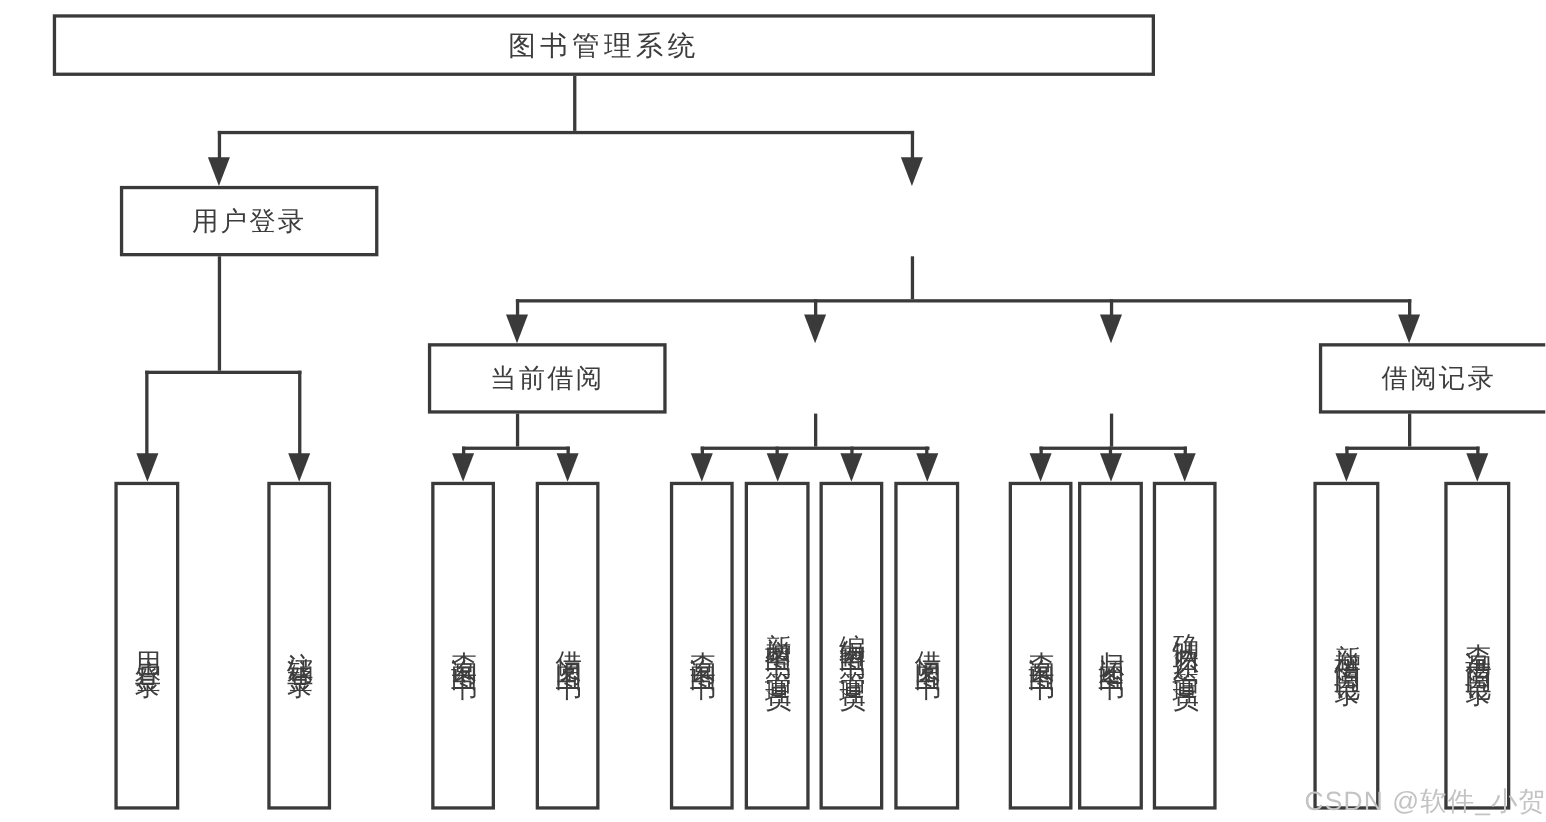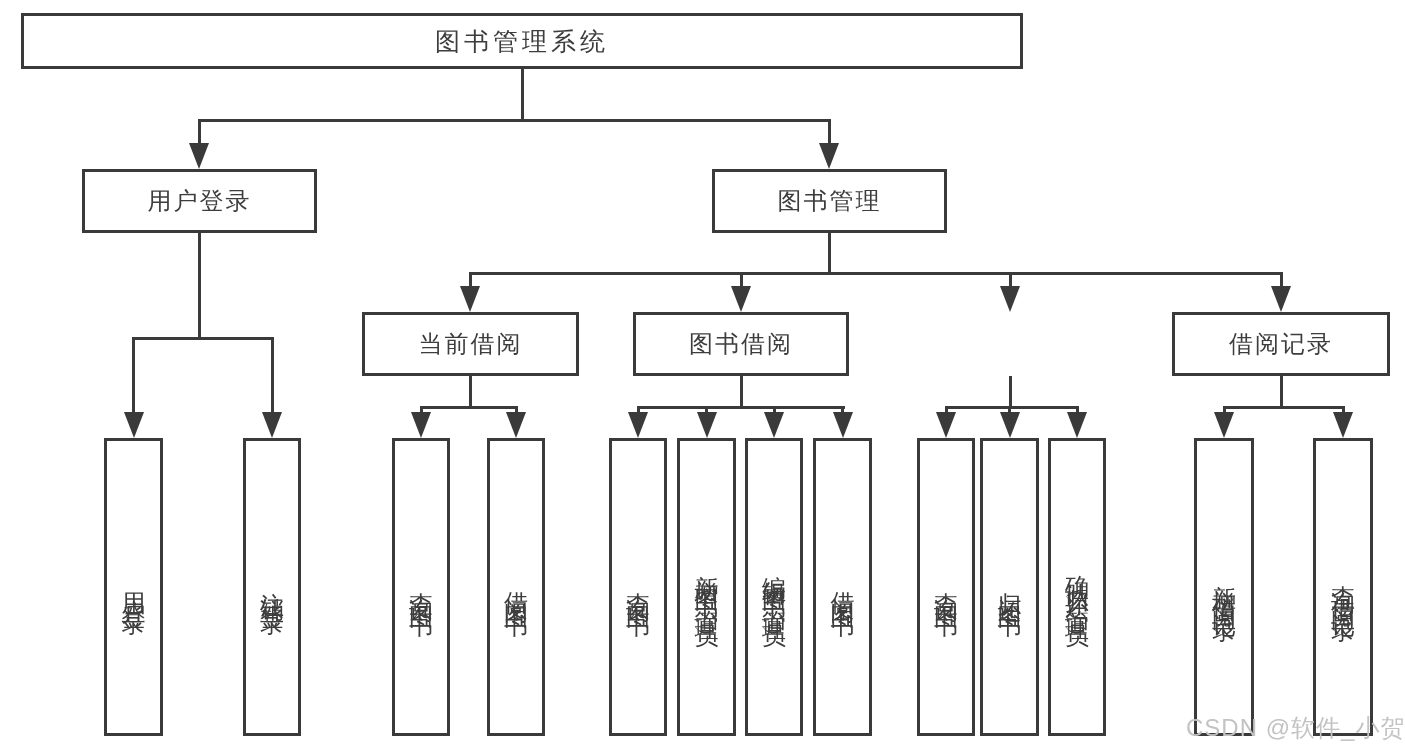--- a/index.html
+++ b/index.html
@@ -9,21 +9,21 @@
     --background:#ffffff;
   }
   html,body{margin:0;padding:0;background:var(--background);}
   #stage{
     position:relative;width:1405px;height:747px;background:var(--background);
     font-family:"Liberation Sans","DejaVu Sans",sans-serif;overflow:hidden;
   }
   .box{
     position:absolute;box-sizing:border-box;border:3px solid var(--line);
     background:var(--background);display:flex;align-items:center;justify-content:center;
-    color:var(--text);font-size:24px;letter-spacing:2px;white-space:nowrap;
+    color:var(--text);font-size:24px;letter-spacing:2px;white-space:nowrap;margin-left:27px;
   }
   .box.root{font-size:25px;letter-spacing:4px;}
   .leaf{
     position:absolute;box-sizing:border-box;border:3px solid var(--line);
     background:var(--background);display:flex;align-items:center;justify-content:center;
   }
   .vtext{
     writing-mode:vertical-rl;text-orientation:mixed;
     color:var(--text);font-size:24px;letter-spacing:7px;line-height:1;
   }
@@ -48,42 +48,40 @@
   <div class="box root" style="left:21px;top:13px;width:1002px;height:56px;">图书管理系统</div>
 
   <div class="vline" style="left:520.5px;top:69px;height:50px;"></div>
   <div class="hline" style="left:197.5px;top:119px;width:633px;"></div>
   <div class="ashaft" style="left:197.5px;top:119px;height:30px;"></div>
   <div class="ahead" style="left:189px;top:143px;"></div>
   <div class="ashaft" style="left:827.5px;top:119px;height:30px;"></div>
   <div class="ahead" style="left:819px;top:143px;"></div>
 
   <div class="box" style="left:82px;top:169px;width:235px;height:64px;">用户登录</div>
-  <div class="box" style="left:712px;top:169px;width:235px;height:64px;">图书管理</div>
 
   <div class="vline" style="left:197.5px;top:233px;height:104px;"></div>
   <div class="hline" style="left:132px;top:337px;width:142px;"></div>
   <div class="ashaft" style="left:132px;top:337px;height:80px;"></div>
   <div class="ahead" style="left:123.5px;top:412px;"></div>
   <div class="ashaft" style="left:270.5px;top:337px;height:80px;"></div>
   <div class="ahead" style="left:262px;top:412px;"></div>
 
   <div class="vline" style="left:827.5px;top:233px;height:39px;"></div>
   <div class="hline" style="left:468.5px;top:272px;width:814px;"></div>
   <div class="ashaft" style="left:468.5px;top:272px;height:20px;"></div>
   <div class="ahead" style="left:460px;top:286px;"></div>
   <div class="ashaft" style="left:739.5px;top:272px;height:20px;"></div>
   <div class="ahead" style="left:731px;top:286px;"></div>
   <div class="ashaft" style="left:1008.5px;top:272px;height:20px;"></div>
   <div class="ahead" style="left:1000px;top:286px;"></div>
   <div class="ashaft" style="left:1279.5px;top:272px;height:20px;"></div>
   <div class="ahead" style="left:1271px;top:286px;"></div>
 
   <div class="box" style="left:362px;top:312px;width:217px;height:64px;">当前借阅</div>
-  <div class="box" style="left:633px;top:312px;width:216px;height:64px;">图书借阅</div>
   <div class="box" style="left:1172px;top:312px;width:218px;height:64px;">借阅记录</div>
 
   <div class="vline" style="left:468.5px;top:376px;height:30px;"></div>
   <div class="hline" style="left:419.5px;top:406px;width:98px;"></div>
   <div class="ashaft" style="left:419.5px;top:406px;height:10px;"></div>
   <div class="ahead" style="left:411px;top:412px;"></div>
   <div class="ashaft" style="left:514.5px;top:406px;height:10px;"></div>
   <div class="ahead" style="left:506px;top:412px;"></div>
 
   <div class="vline" style="left:739.5px;top:376px;height:30px;"></div>

